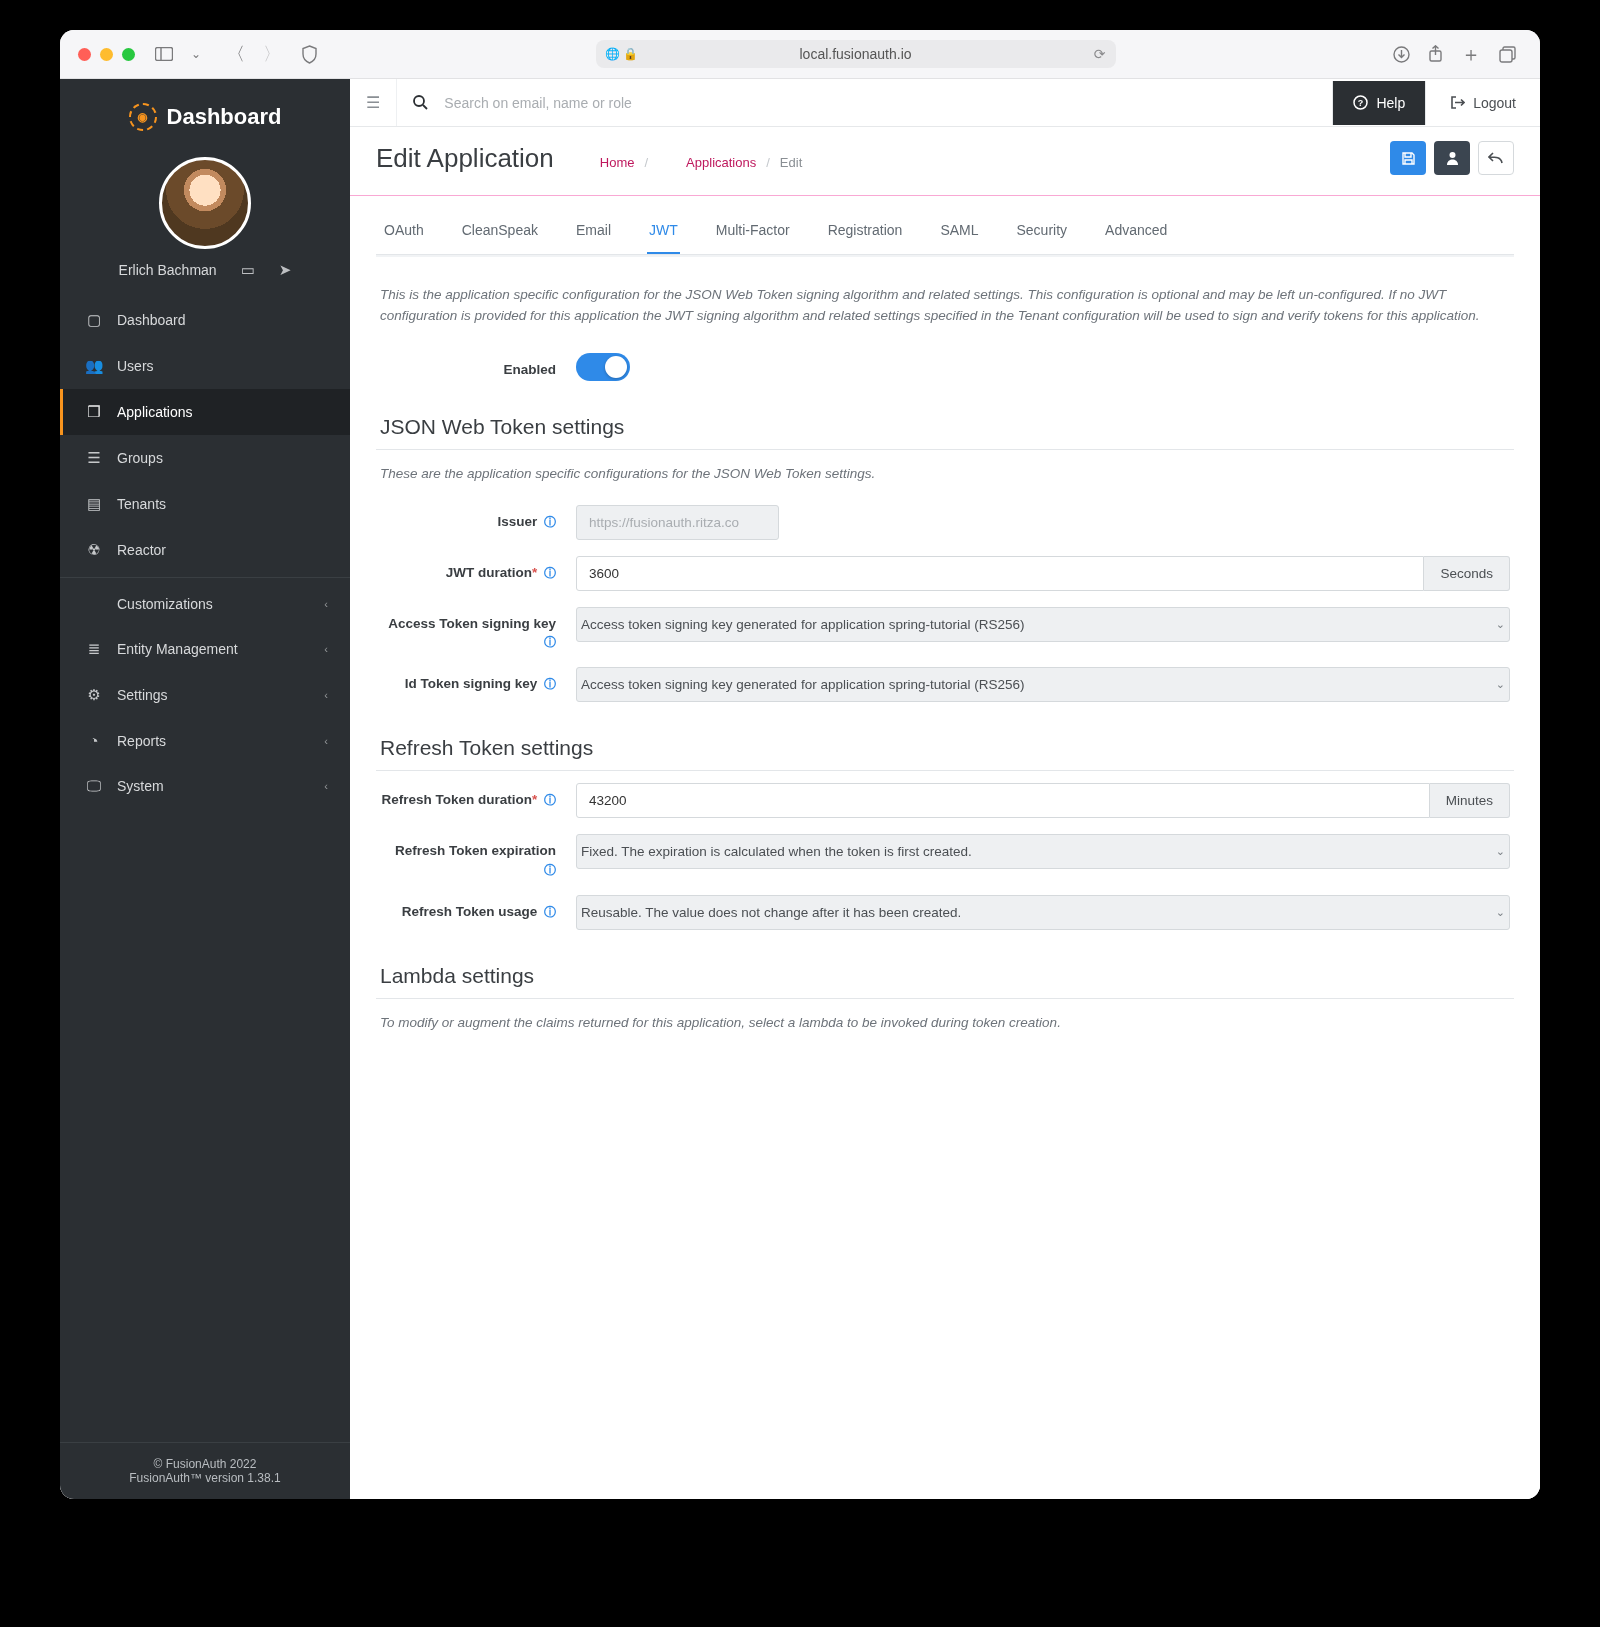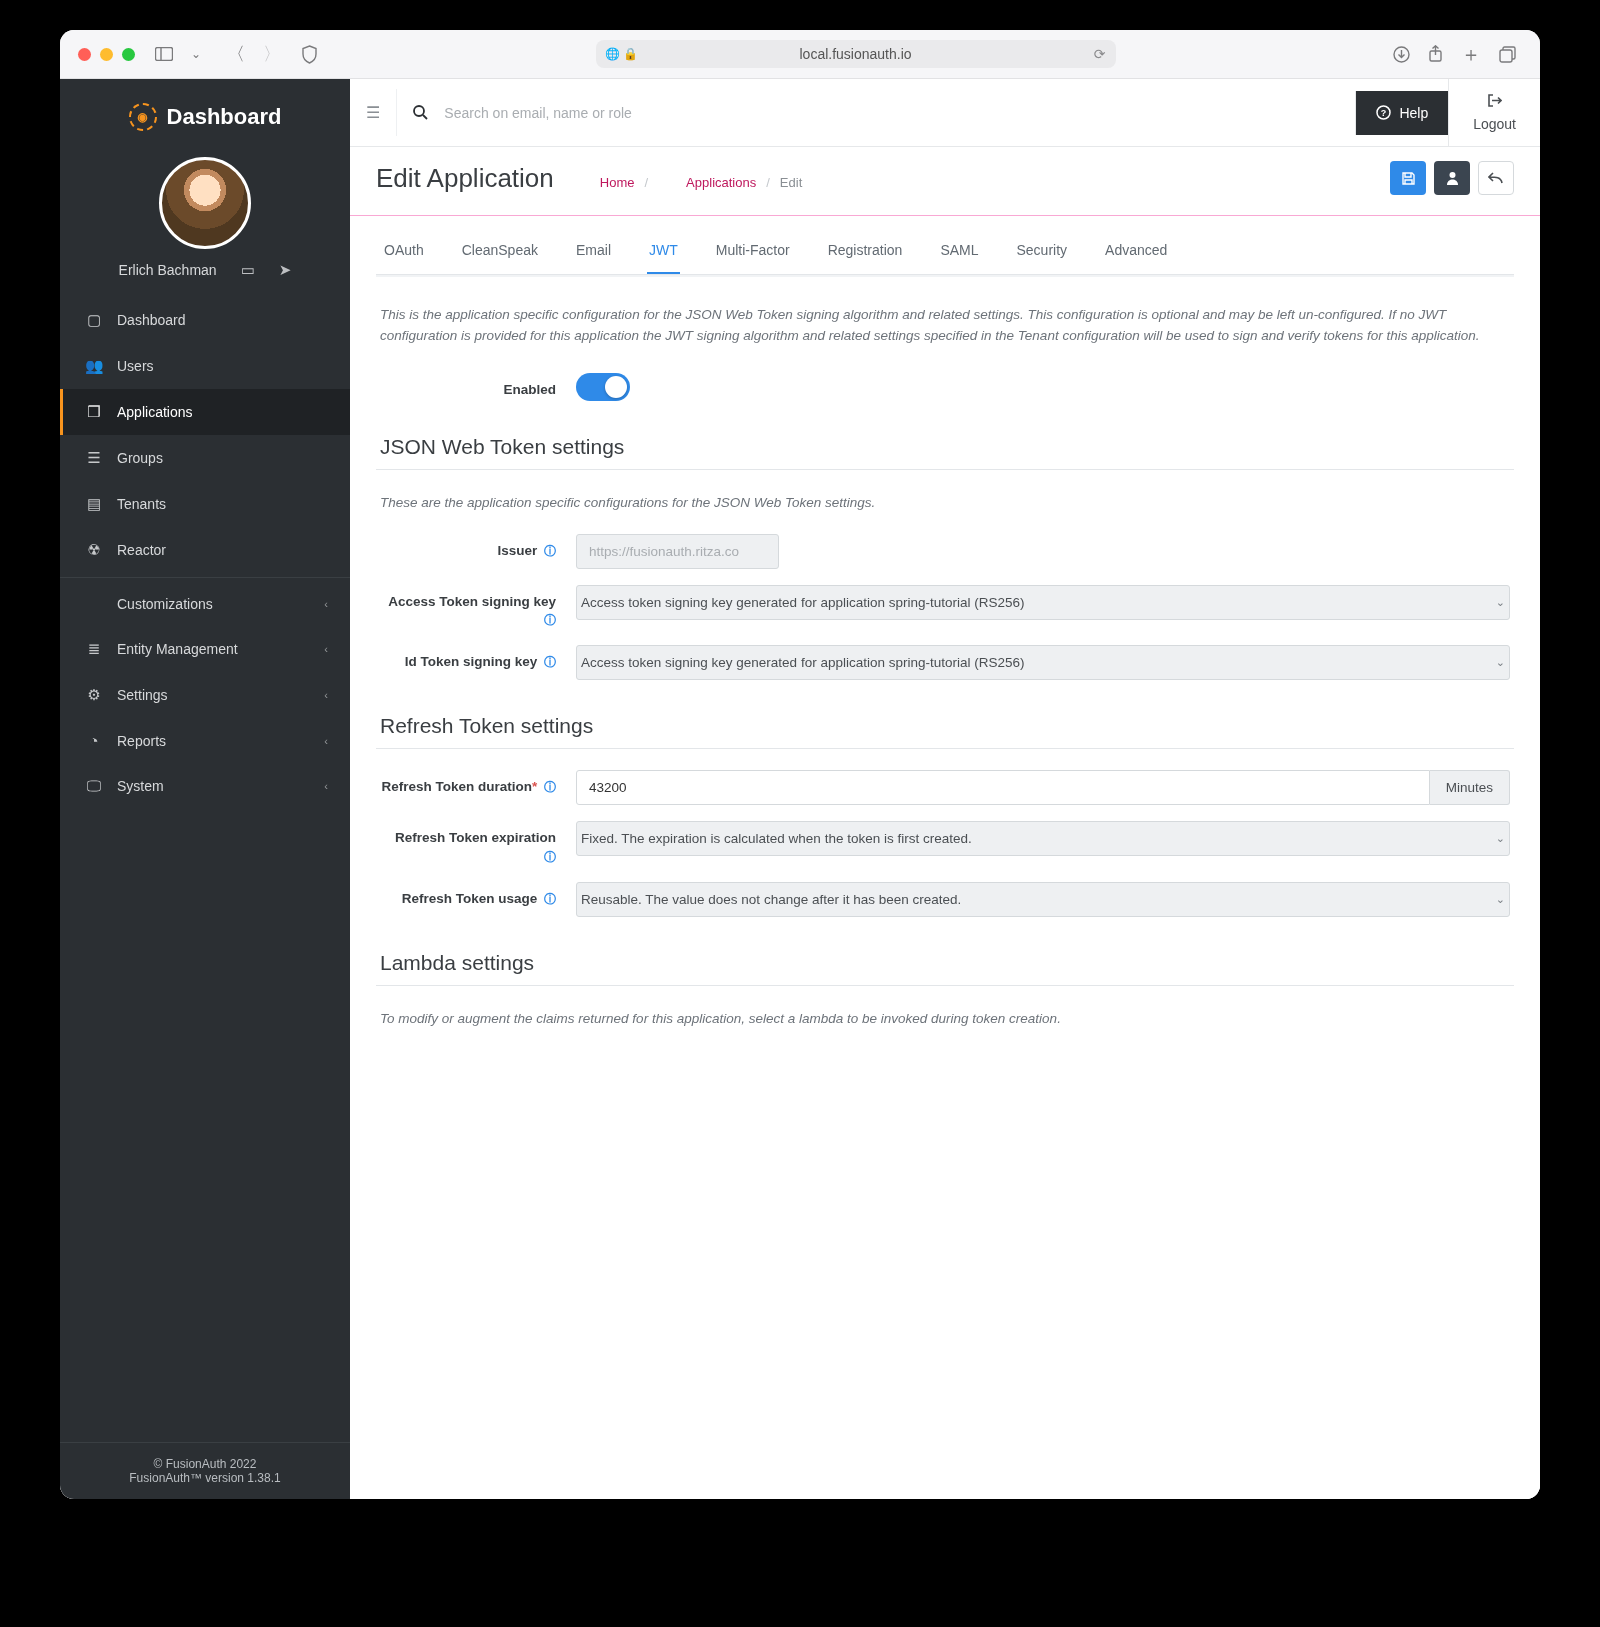--- a/index.html
+++ b/index.html
@@ -88,21 +88,21 @@
   .search-input {
     border:none; outline:none; font-size:14px; flex:1; padding:14px 4px; color:#333;
   }
   .search-input::placeholder { color:#a9adb1; }
   .help-btn {
     background:#2b2f33; color:#fff; padding:14px 20px; display:flex; align-items:center; gap:8px;
     font-size:14px; border-left:1px solid #e6e8ea; cursor:pointer;
   }
   .logout-btn {
     padding:14px 24px; display:flex; align-items:center; gap:8px; color:#4b4f53; font-size:14px;
-    border-left:1px solid #e6e8ea; cursor:pointer;flex-direction:column;
+    border-left:1px solid #e6e8ea; cursor:pointer;
   }
 
   .page-head {
     display:flex; align-items:center; justify-content:space-between;
     padding:14px 26px 20px 26px; border-bottom:1px solid #f9a8d4;
   }
   .title-row { display:flex; align-items:baseline; gap:18px; }
   .page-title { font-size:26px; font-weight:500; color:#3a3e42; }
   .crumbs { font-size:13px; color:#8a8f94; display:flex; gap:10px; }
   .crumbs a { color:#be185d; text-decoration:none;margin-left:28px; }
@@ -139,21 +139,21 @@
   .form-field { flex:1; min-width:0; }
   .toggle {
     width:54px; height:28px; background:#2f8ae8; border-radius:14px; position:relative; cursor:pointer;
   }
   .toggle::after {
     content:""; position:absolute; right:3px; top:3px; width:22px; height:22px;
     background:#fff; border-radius:50%; box-shadow:0 1px 3px rgba(0,0,0,.25);
   }
   .section-title {
     font-size:21px; font-weight:400; color:#3a3e42; padding:26px 4px 10px;
-    border-bottom:1px solid #e3e6e9; margin-bottom:13px;
+    border-bottom:1px solid #e3e6e9; margin-bottom:4px;
   }
   .section-sub { font-style:italic; color:#6d737a; font-size:13.5px; padding:12px 4px 16px; }
 
   .input-group { display:flex; }
   .txt-input {
     flex:1; border:1px solid #d5d9dc; background:#fff; padding:9px 12px; font-size:13.5px;
     border-radius:3px 0 0 3px; color:#333;
   }
   .txt-input::placeholder{ color:#a9adb1; }
   .txt-input.readonly { background:#eef0f2; color:#8a8f94; border-radius:3px; }
@@ -395,20 +395,29 @@
         <div class="section-title">JSON Web Token settings</div>
         <div class="section-sub">These are the application specific configurations for the JSON Web Token settings.</div>
 
         <div class="form-row">
           <div class="form-label"><span>Issuer</span> <i class="info-ic">ⓘ</i></div>
           <div class="form-field">
             <input class="txt-input readonly" readonly="" placeholder="https://fusionauth.ritza.co" style="">
           </div>
         </div>
 
+        <div class="form-row">
+          <div class="form-label"><span>JWT duration</span><span class="req">*</span> <i class="info-ic">ⓘ</i></div>
+          <div class="form-field">
+            <div class="input-group">
+              <input class="txt-input" value="3600" style="">
+              <div class="addon">Seconds</div>
+            </div>
+          </div>
+        </div>
 
         <div class="form-row">
           <div class="form-label"><span>Access Token signing key</span> <i class="info-ic">ⓘ</i></div>
           <div class="form-field">
             <div class="select">
               <span>Access token signing key generated for application spring-tutorial (RS256)</span>
               <span class="caret">⌄</span>
             </div>
           </div>
         </div>

